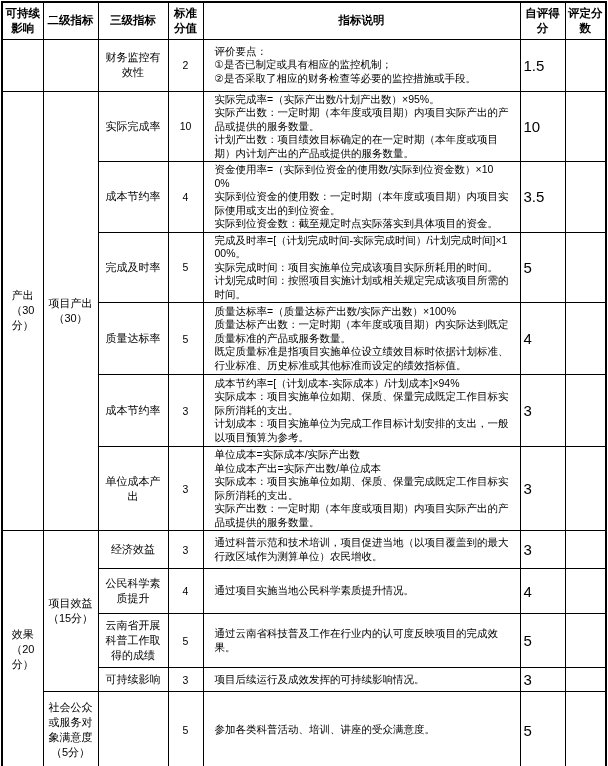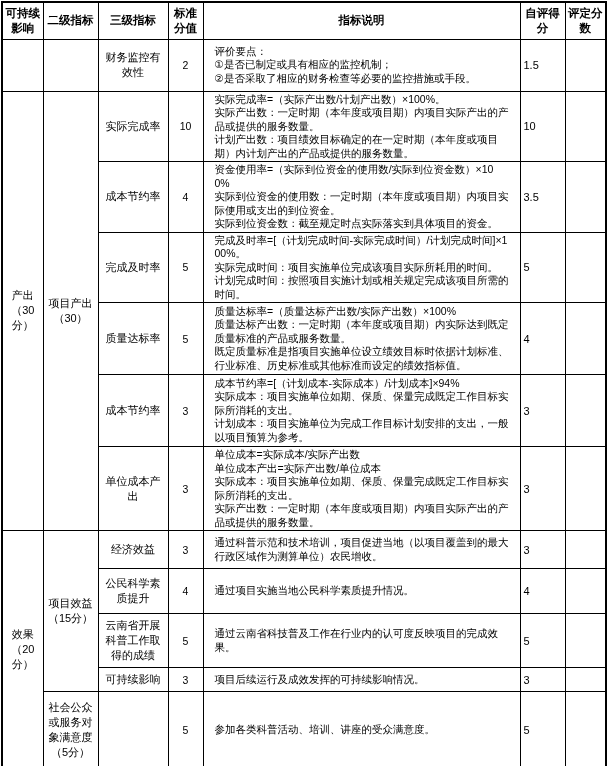--- a/index.html
+++ b/index.html
@@ -34,21 +34,21 @@
     text-align:center;
     line-height:15px;
     padding:4px;
   }
   td.num {
     font-size:10.5px;
     text-align:center;
     padding:1px;
   }
   td.selfv {
-    font-size:11px;
+    font-size:15px;
     text-align:left;
     padding:1px 1px 1px 3px;
   }
   td.desc {
     font-size:10.5px;
     line-height:13.5px;
     text-align:left;
     padding:1px 11px;
     white-space:pre-line;
   }
@@ -89,21 +89,21 @@
 ②是否采取了相应的财务检查等必要的监控措施或手段。</td>
     <td class="selfv">1.5</td>
     <td></td>
   </tr>
 
   <tr style="height:70px">
     <td class="lbl" rowspan="6">产出（30分）</td>
     <td class="lbl" rowspan="6">项目产出（30）</td>
     <td class="lbl">实际完成率</td>
     <td class="num">10</td>
-    <td class="desc">实际完成率=（实际产出数/计划产出数）×100%。
+    <td class="desc">实际完成率=（实际产出数/计划产出数）×95%。
 实际产出数：一定时期（本年度或项目期）内项目实际产出的产品或提供的服务数量。
 计划产出数：项目绩效目标确定的在一定时期（本年度或项目期）内计划产出的产品或提供的服务数量。</td>
     <td class="selfv">10</td>
     <td></td>
   </tr>
 
   <tr style="height:60px">
     <td class="lbl">成本节约率</td>
     <td class="num">4</td>
     <td class="desc">资金使用率=（实际到位资金的使用数/实际到位资金数）×100%

